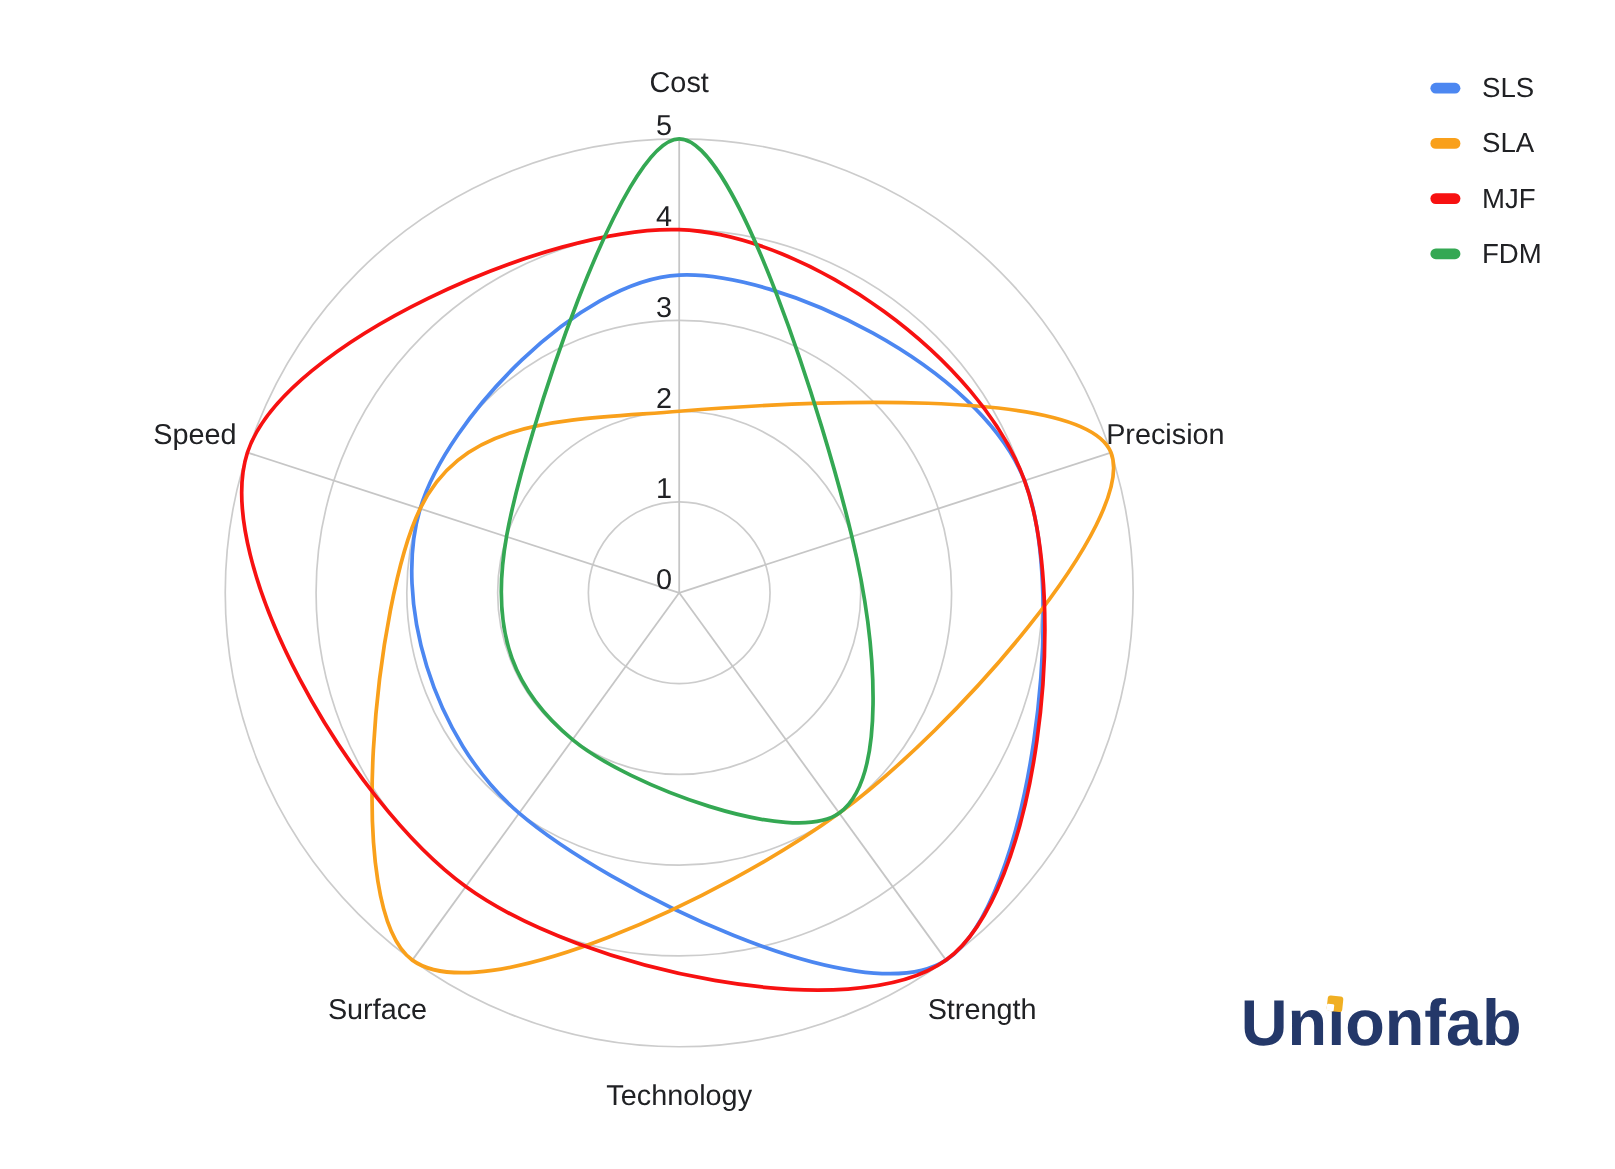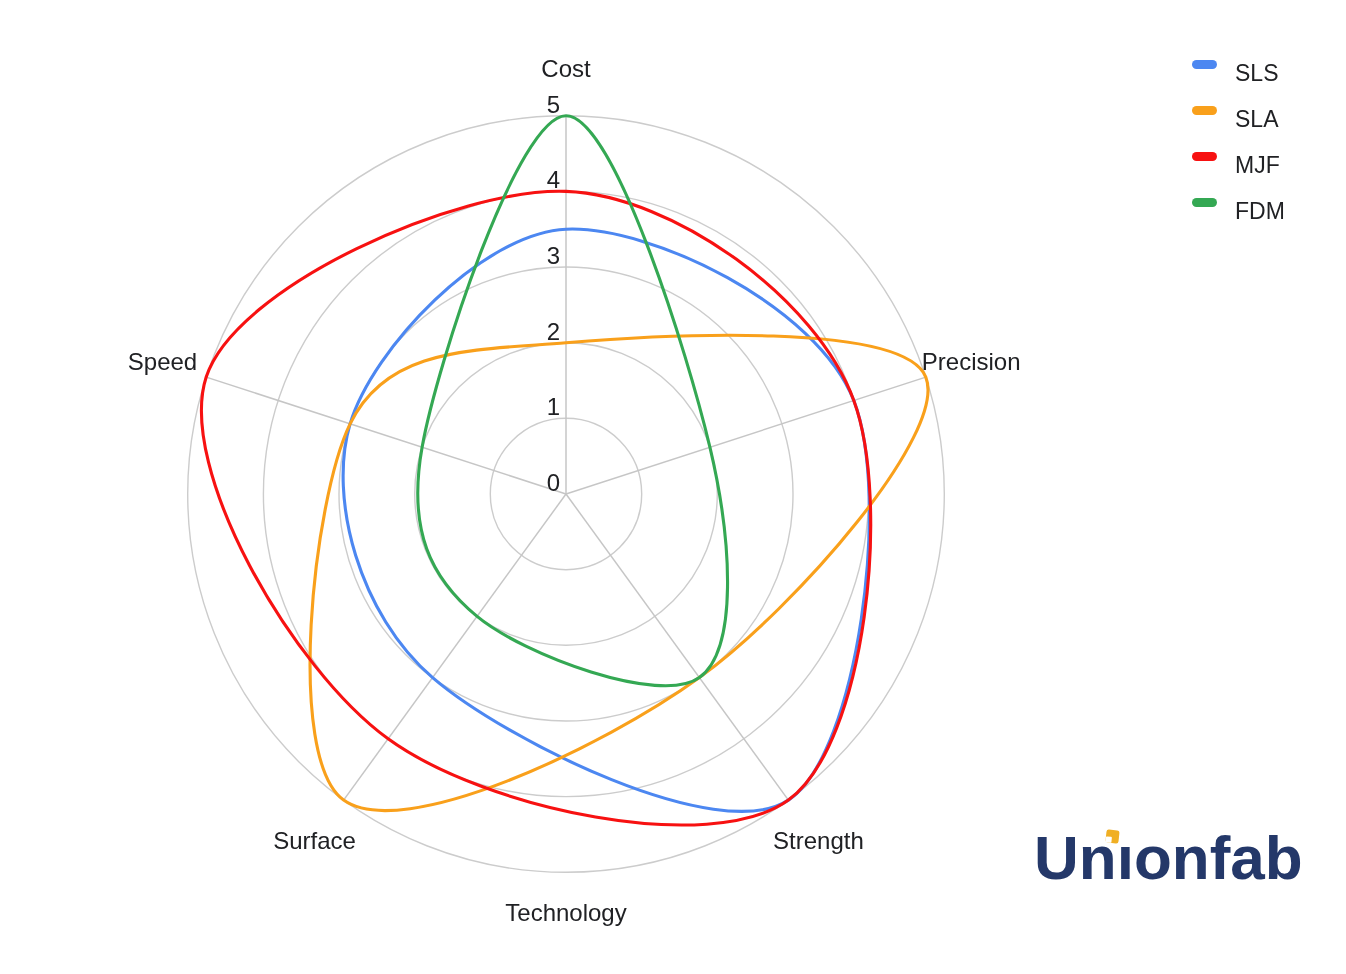--- a/index.html
+++ b/index.html
@@ -7,27 +7,27 @@
     width:1346px;height:974px;background:#ffffff;position:relative;overflow:hidden;
     font-family:"Liberation Sans",sans-serif;
   }
   svg.radar{position:absolute;left:0;top:0;}
   svg text{font-family:"Liberation Sans",sans-serif;fill:#202124;}
   .tick{font-size:24px;}
   .axis{font-size:24px;}
   .caption{font-size:24px;}
 
   .legend{position:absolute;left:1192px;top:60px;display:flex;flex-direction:column;gap:20px;}
-  .legend-item{display:flex;align-items:flex-start;height:26px;}
+  .legend-item{display:flex;align-items:center;height:26px;}
   .legend-swatch{width:25px;height:9px;border-radius:4.5px;margin-right:18px;flex:none;}
   .legend-label{font-size:23px;color:#202124;}
 
   .logo{
     position:absolute;left:1034px;top:824px;white-space:nowrap;
-    font-size:62px;font-weight:bold;line-height:1.1;color:#243869;letter-spacing:0;
+    font-size:54px;font-weight:bold;line-height:1.1;color:#243869;letter-spacing:0;
   }
   .logo .idot{
     position:absolute;left:72px;top:6px;width:13px;height:13px;
     background:#f0af23;border-radius:2.5px;transform:rotate(6deg);
   }
   .logo .idot::after{
     content:"";position:absolute;left:0;bottom:0;width:6px;height:6px;
     background:#ffffff;border-radius:1px;
   }
 </style>

